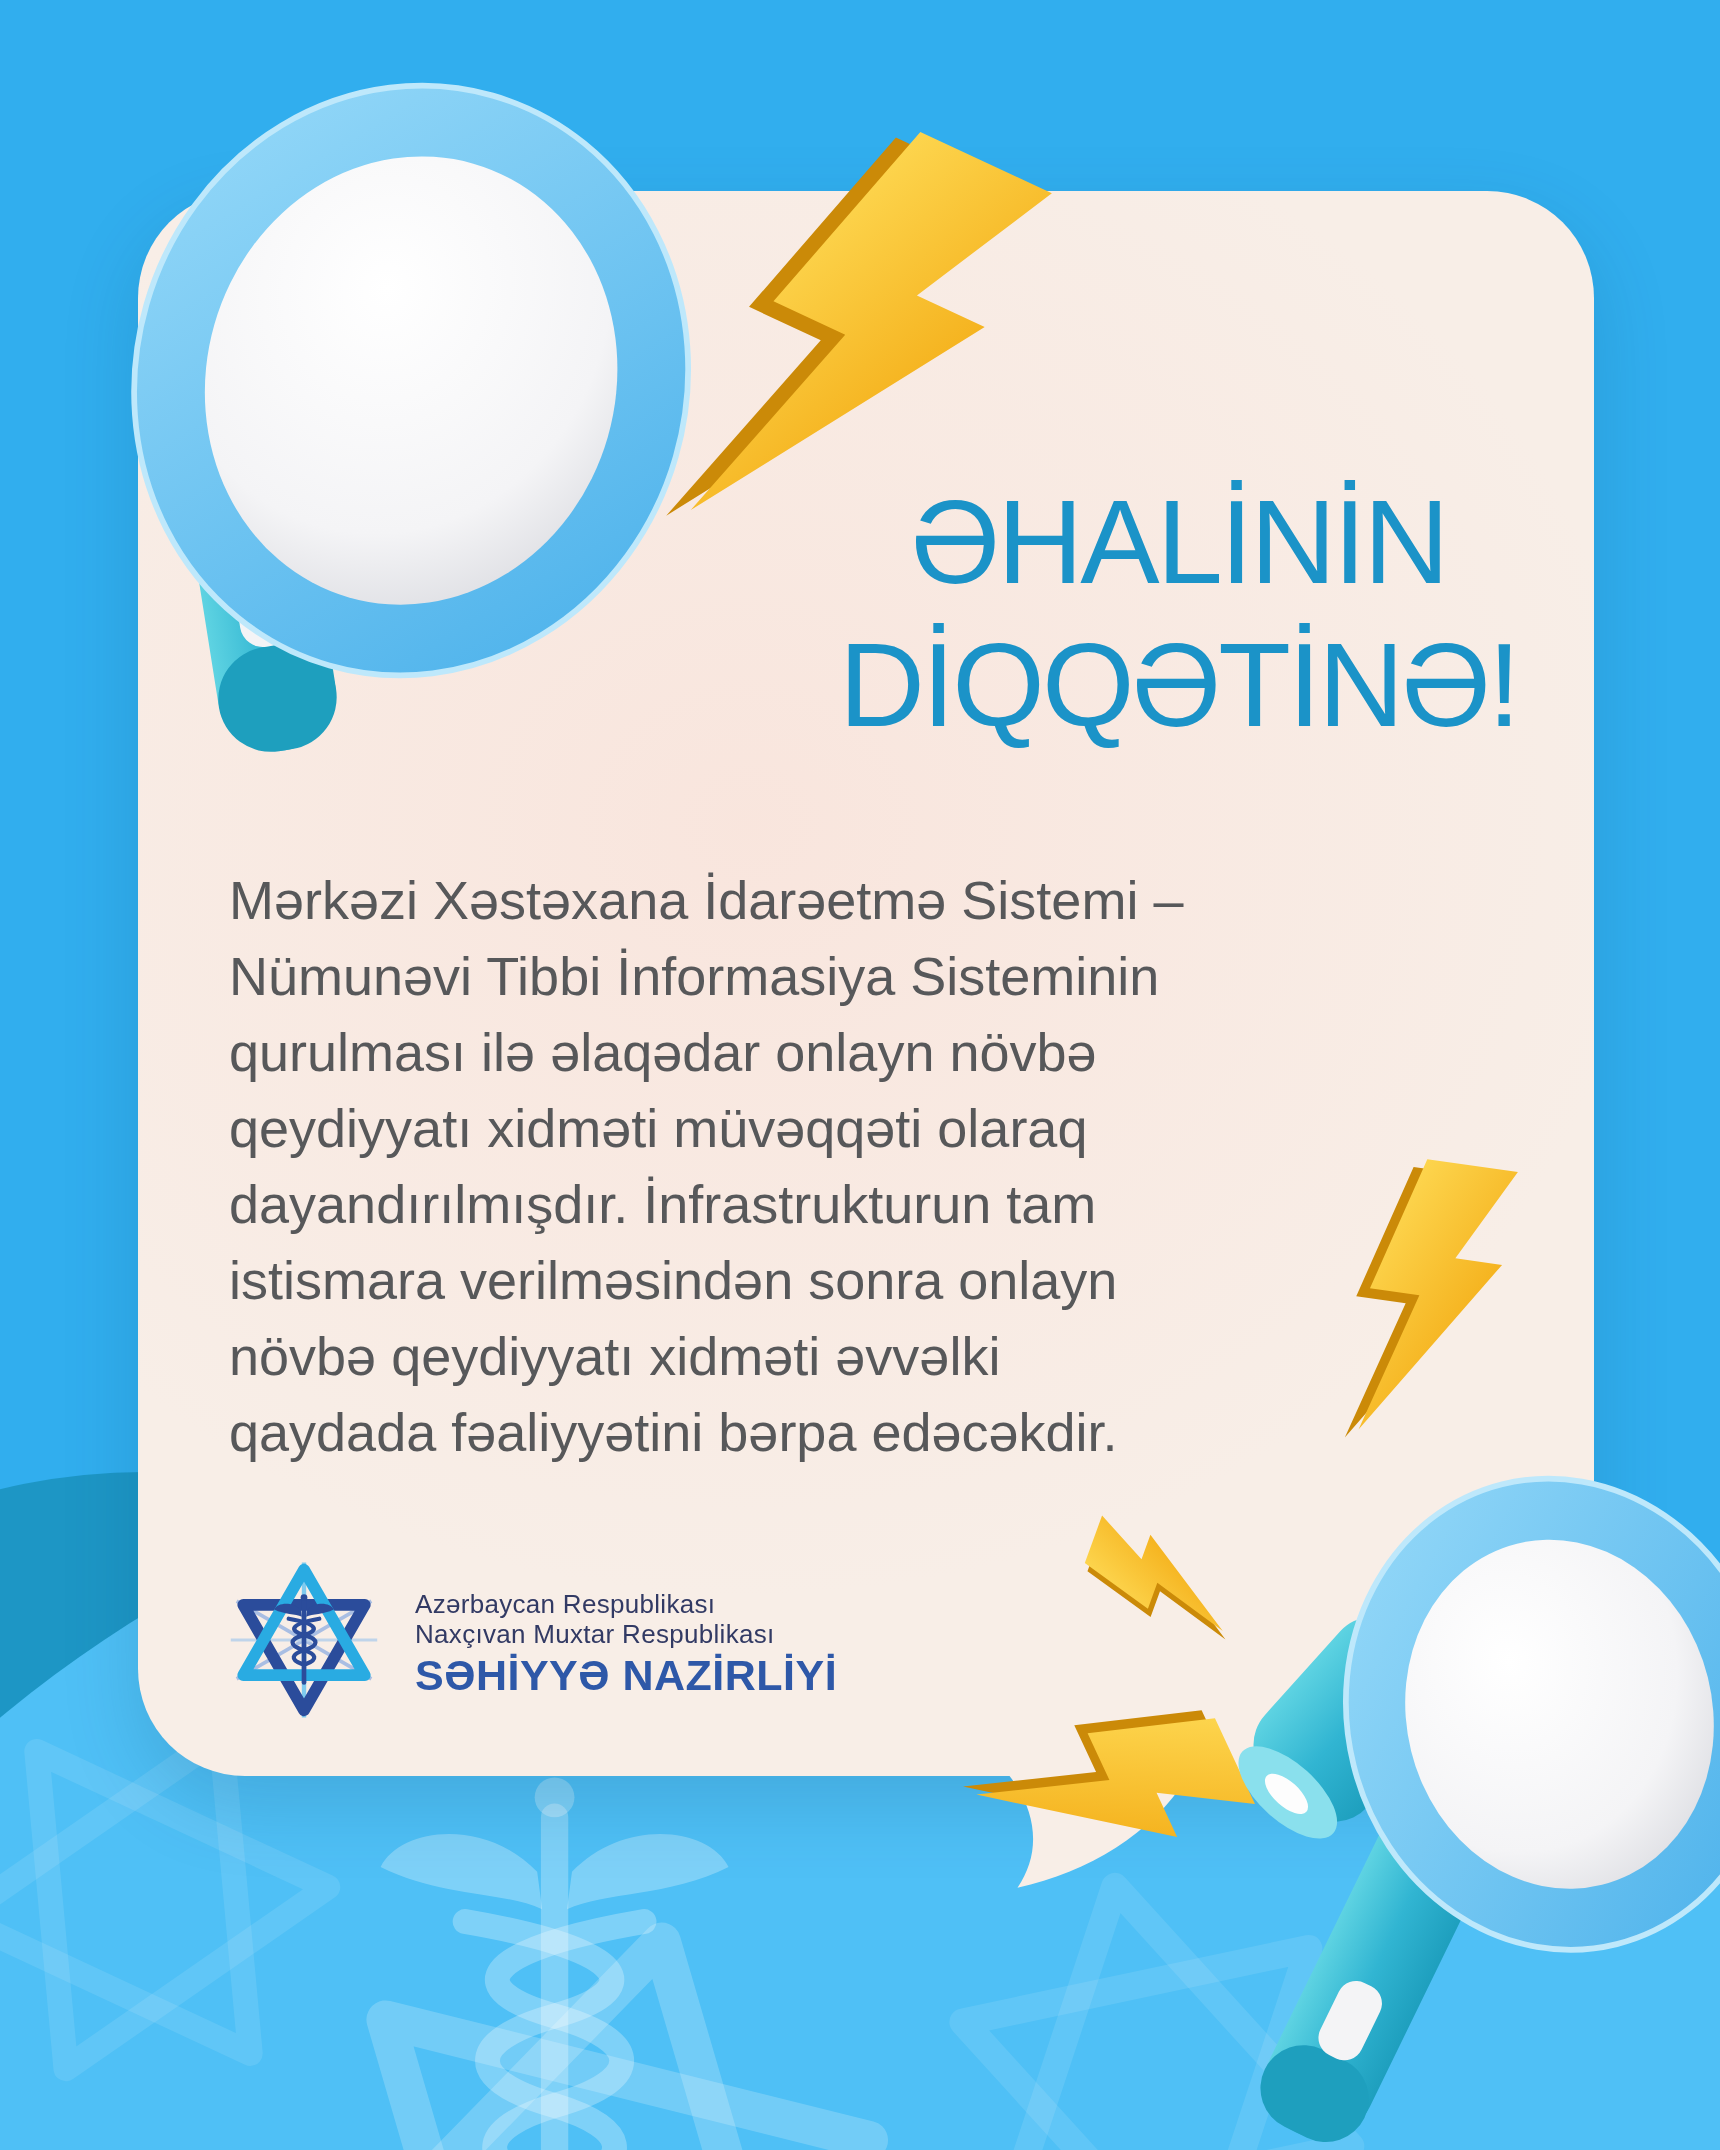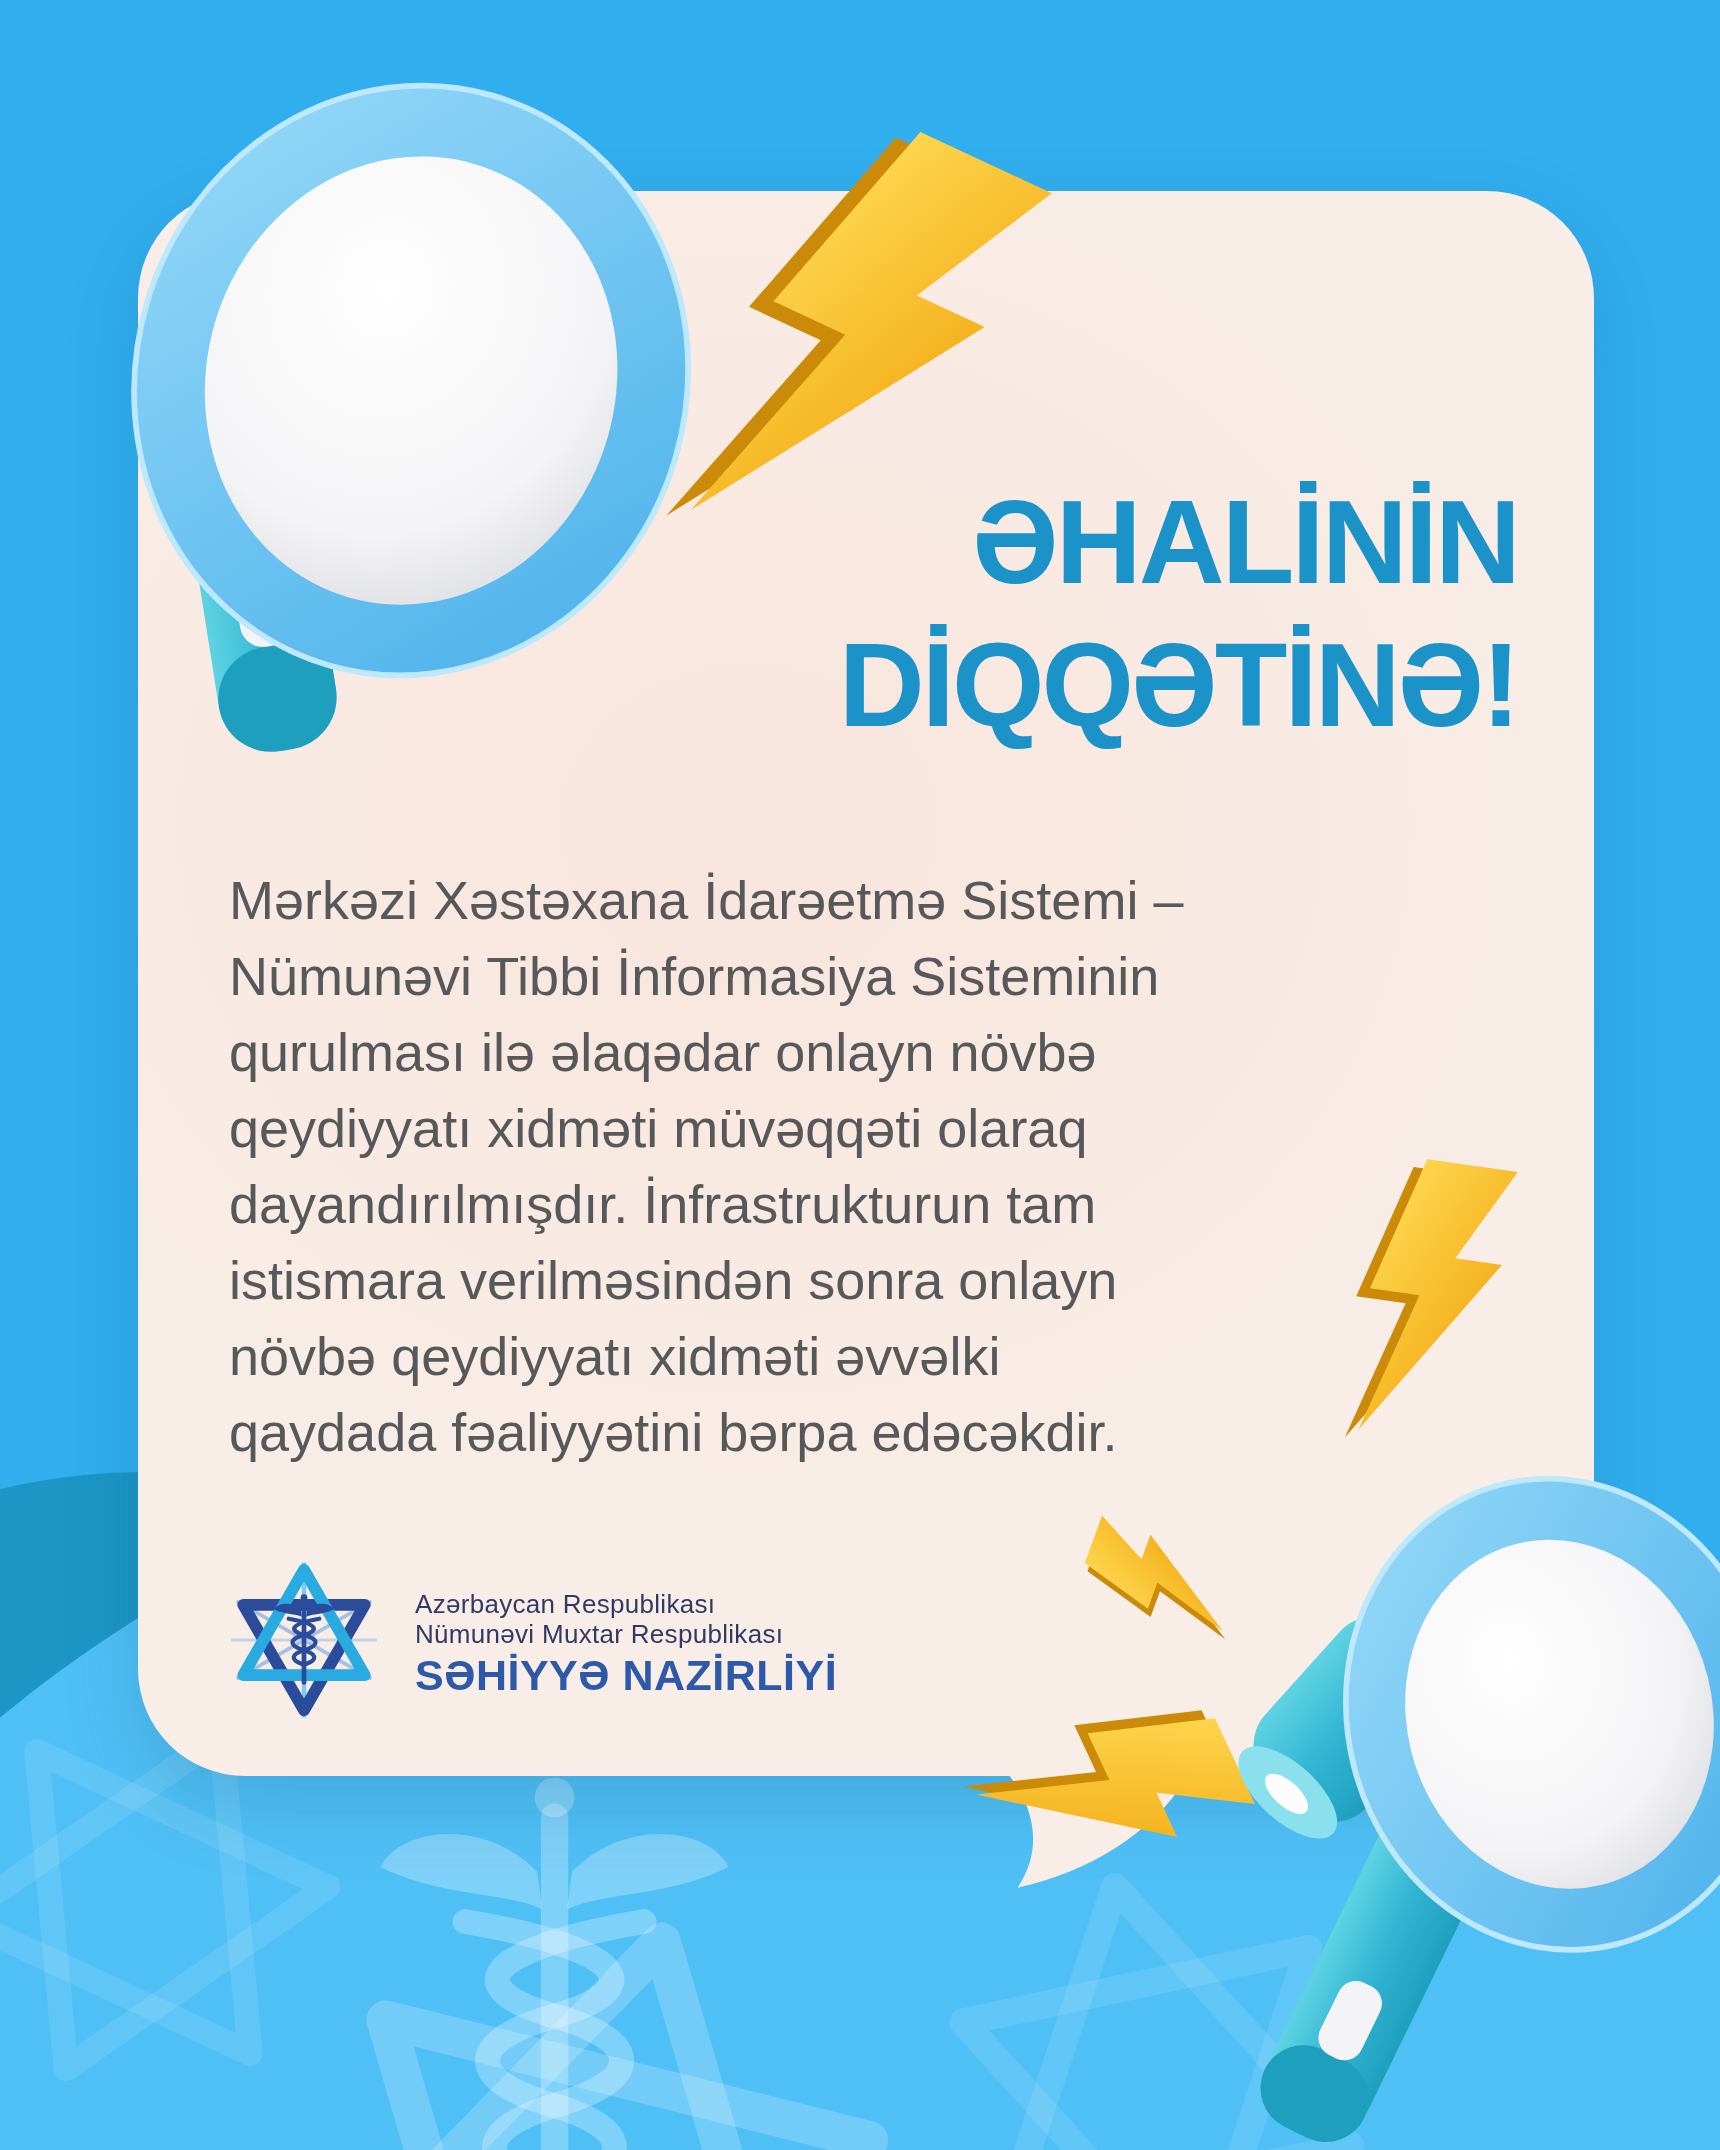--- a/index.html
+++ b/index.html
@@ -15,22 +15,22 @@
     position:absolute;left:138px;top:191px;width:1456px;height:1585px;
     border-radius:107px;background:#F8EEE7;
     box-shadow:0 29px 76px rgba(10,70,110,.18);
   }
   .card::after{
     content:"";position:absolute;inset:0;border-radius:inherit;
     background:radial-gradient(95% 75% at 42% 40%, rgba(250,215,205,.38) 0%, rgba(255,255,255,0) 65%);
   }
   .tail{position:absolute;left:985px;top:1747px;width:258px;height:163px;}
   .poster-title{
-    position:absolute;top:470px;right:203px;text-align:right;
-    font-weight:bold;font-size:119px;line-height:143px;letter-spacing:-2.9px;
+    position:absolute;top:470px;right:203px;text-align:center;
+    font-weight:normal;font-size:119px;line-height:143px;letter-spacing:-2.9px;
     color:#1B93C8;white-space:pre-line;
   }
   .poster-body{
     position:absolute;left:229px;top:862px;width:1204px;
     font-size:54px;line-height:76px;color:#57585A;white-space:pre-line;
   }
   .logo-emblem{position:absolute;left:222px;top:1558px;width:164px;height:164px;}
   .logo-text{position:absolute;left:415px;top:1589px;}
   .logo-line{font-size:26px;line-height:30px;color:#323A64;letter-spacing:0.3px;}
   .logo-name{font-size:43px;line-height:42px;font-weight:bold;color:#2E58A8;letter-spacing:0.5px;margin-top:4.8px;}
@@ -110,21 +110,21 @@
     <line x1="0" y1="-106" x2="0" y2="106" stroke="#7FCBEF" stroke-width="6"></line>
     <line x1="-92" y1="-53" x2="92" y2="53" stroke="#A9BEE3" stroke-width="5"></line>
     <line x1="-92" y1="53" x2="92" y2="-53" stroke="#A9BEE3" stroke-width="5"></line>
     <line x1="-100" y1="0" x2="100" y2="0" stroke="#BFD4EA" stroke-width="4"></line>
     <polygon points="0,96 83,-48 -83,-48" fill="none" stroke="#2B4C9B" stroke-width="16" stroke-linejoin="round"></polygon>
     <polygon points="0,-96 83,48 -83,48" fill="none" stroke="#29ABE2" stroke-width="16" stroke-linejoin="round"></polygon>
     <use href="#caduceus" transform="scale(0.58)" style="color:#2B4C9B"></use>
   </svg>
   <div class="logo-text">
     <div class="logo-line">Azərbaycan Respublikası</div>
-    <div class="logo-line">Nümunəvi Muxtar Respublikası</div>
+    <div class="logo-line">Naxçıvan Muxtar Respublikası</div>
     <div class="logo-name">SƏHİYYƏ NAZİRLİYİ</div>
   </div>
 
   <svg class="overlay" style="left:0;top:0" width="1721" height="2151" viewBox="0 0 1800 2250">
     <use href="#bolt" transform="translate(905,365) rotate(25) scale(2.3)"></use>
     <use href="#bolt" transform="translate(1500,1360) rotate(8) scale(1.45)"></use>
     <use href="#bolt" transform="translate(1215,1648) rotate(-70) scale(0.8)"></use>
     <use href="#bolt" transform="translate(1165,1878) rotate(65) scale(1.5,1.3)"></use>
   </svg>
 

